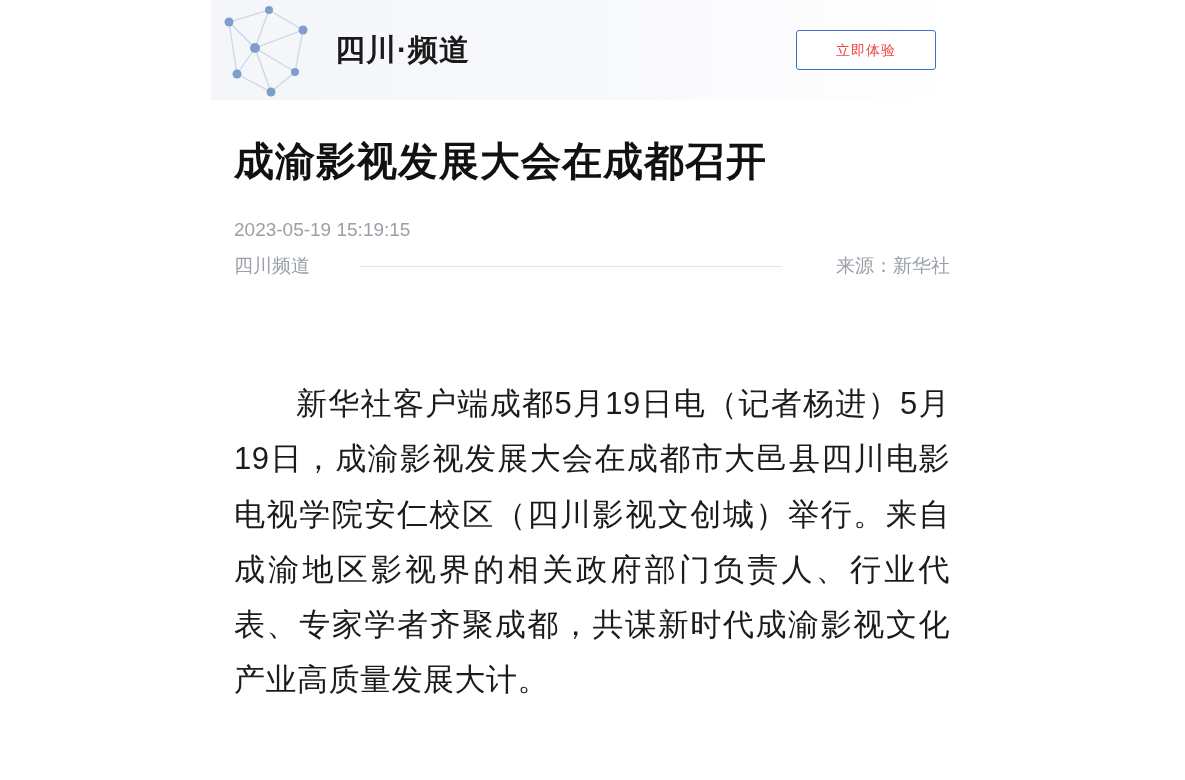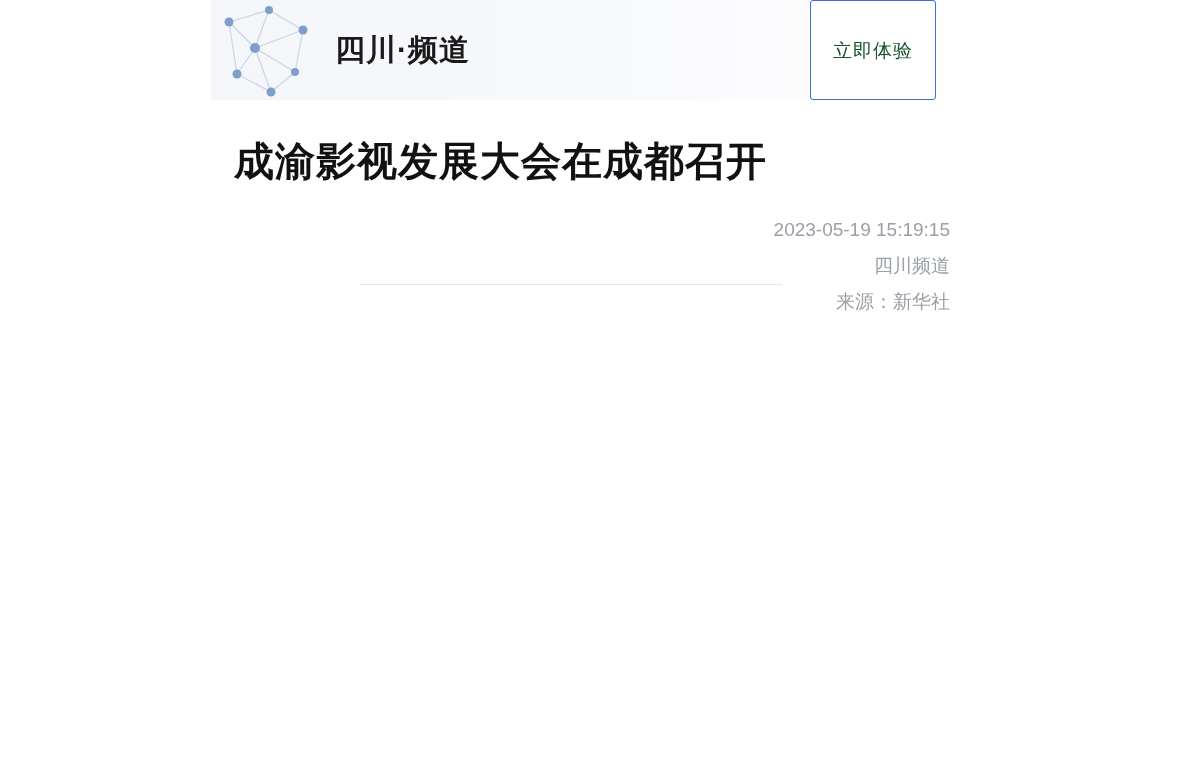--- a/index.html
+++ b/index.html
@@ -23,20 +23,21 @@
 
   
   .header {
     position: absolute;
     left: 211px;
     top: 0;
     width: 751px;
     height: 100px;
     background: linear-gradient(90deg, #f4f6fa 0%, #f7f8fb 45%, #ffffff 100%);
     display: flex;
+    align-items: center;
     box-sizing: border-box;
     padding: 0 26px 0 0;
   }
 
   .brand {
     display: flex;
     align-items: center;
     flex: 1 1 auto;
     min-width: 0;
   }
@@ -53,24 +54,24 @@
     font-weight: bold;
     color: #1a1a1a;
     letter-spacing: 1px;
     margin-left: 6px;
     white-space: nowrap;
   }
 
   .cta-button {
     flex: 0 0 auto;
     border: 1px solid #3b6fd4;
-    color: #14532d;
+    color: #ef4444;
     background: #ffffff;
-    font-size: 19px;
-    padding: 12px 22px;
+    font-size: 14px;
+    padding: 12px 39px;
     border-radius: 3px;
     cursor: pointer;
     letter-spacing: 1px;
     line-height: 1;
     font-family: "Liberation Sans", "DejaVu Sans", sans-serif;
   }
 
   
   .article {
     position: absolute;
@@ -89,24 +90,23 @@
   }
 
   .meta {
     margin-top: 26px;
     color: #9aa0a6;
     font-size: 19px;
   }
 
   .meta-row {
     display: flex;
-    align-items: flex-end;
+    align-items: flex-start;
     justify-content: space-between;
     line-height: 1.9;
-    flex-direction: column;
   }
 
   .meta-left,
   .meta-right {
     white-space: nowrap;
   }
 
   .meta-row.second {
     position: relative;
   }
@@ -176,15 +176,16 @@
       <div class="meta-row first">
         <span class="meta-left">2023-05-19 15:19:15</span>
       </div>
       <div class="meta-row second">
         <span class="meta-left">四川频道</span>
         <span class="meta-rule"></span>
         <span class="meta-right"><span>来源：</span><span>新华社</span></span>
       </div>
     </div>
 
+    <p class="body-text">新华社客户端成都5月19日电（记者杨进）5月19日，成渝影视发展大会在成都市大邑县四川电影电视学院安仁校区（四川影视文创城）举行。来自成渝地区影视界的相关政府部门负责人、行业代表、专家学者齐聚成都，共谋新时代成渝影视文化产业高质量发展大计。</p>
   </div>
 
 </div>
 
 </body></html>

